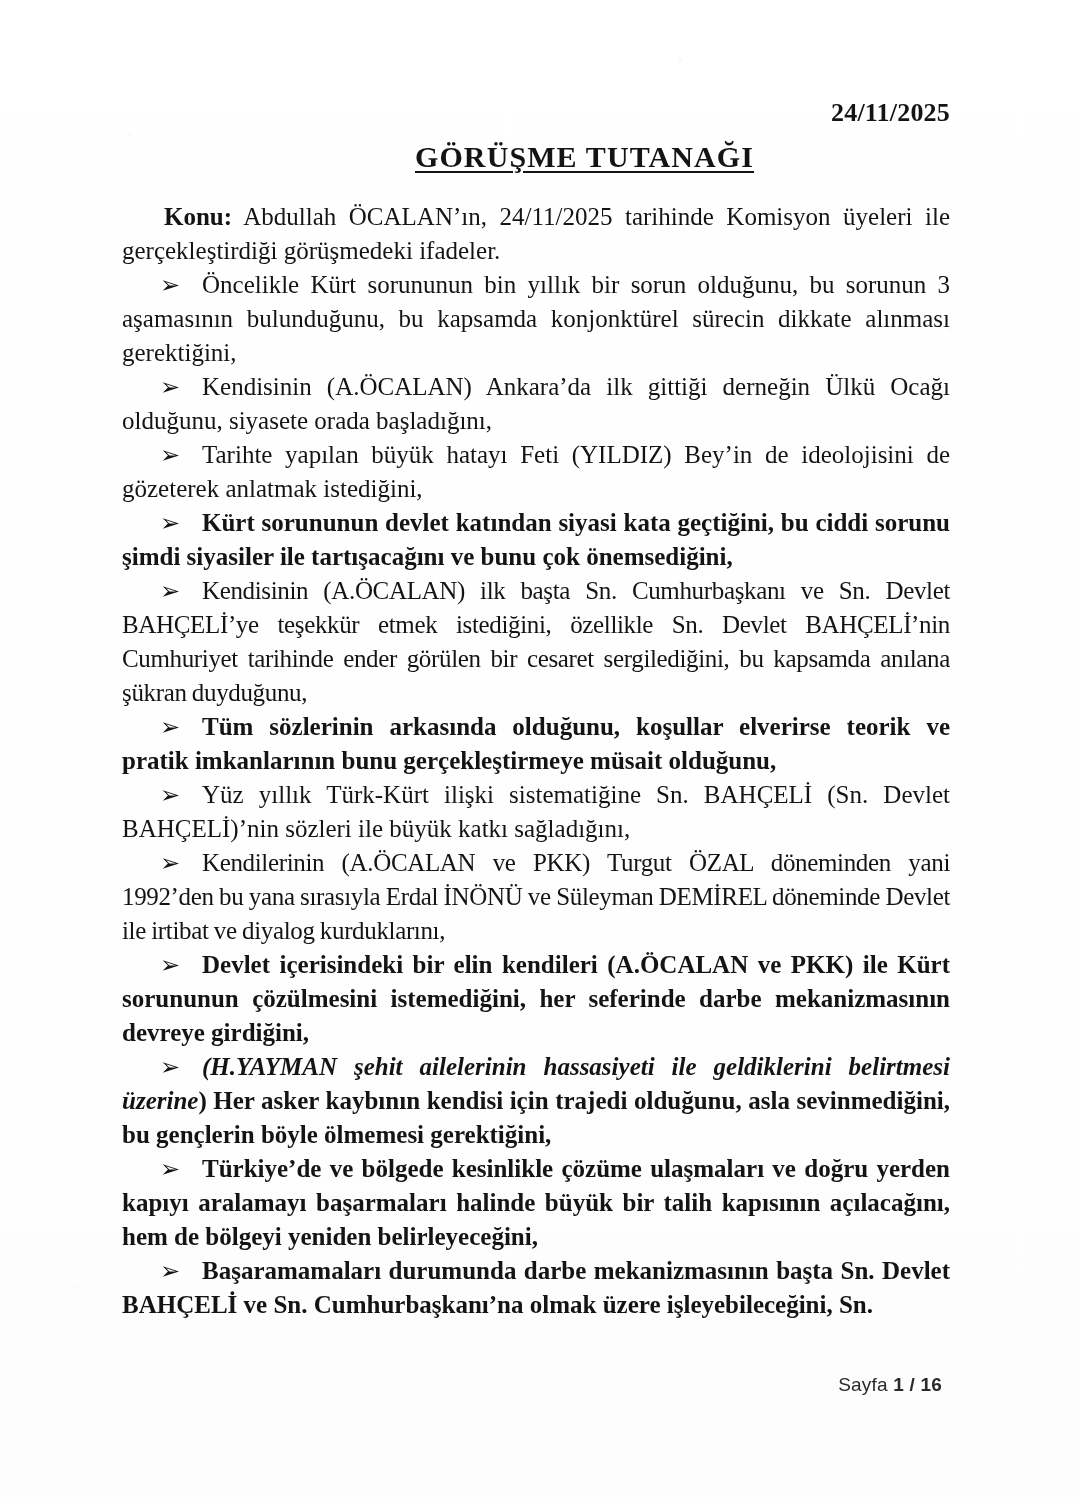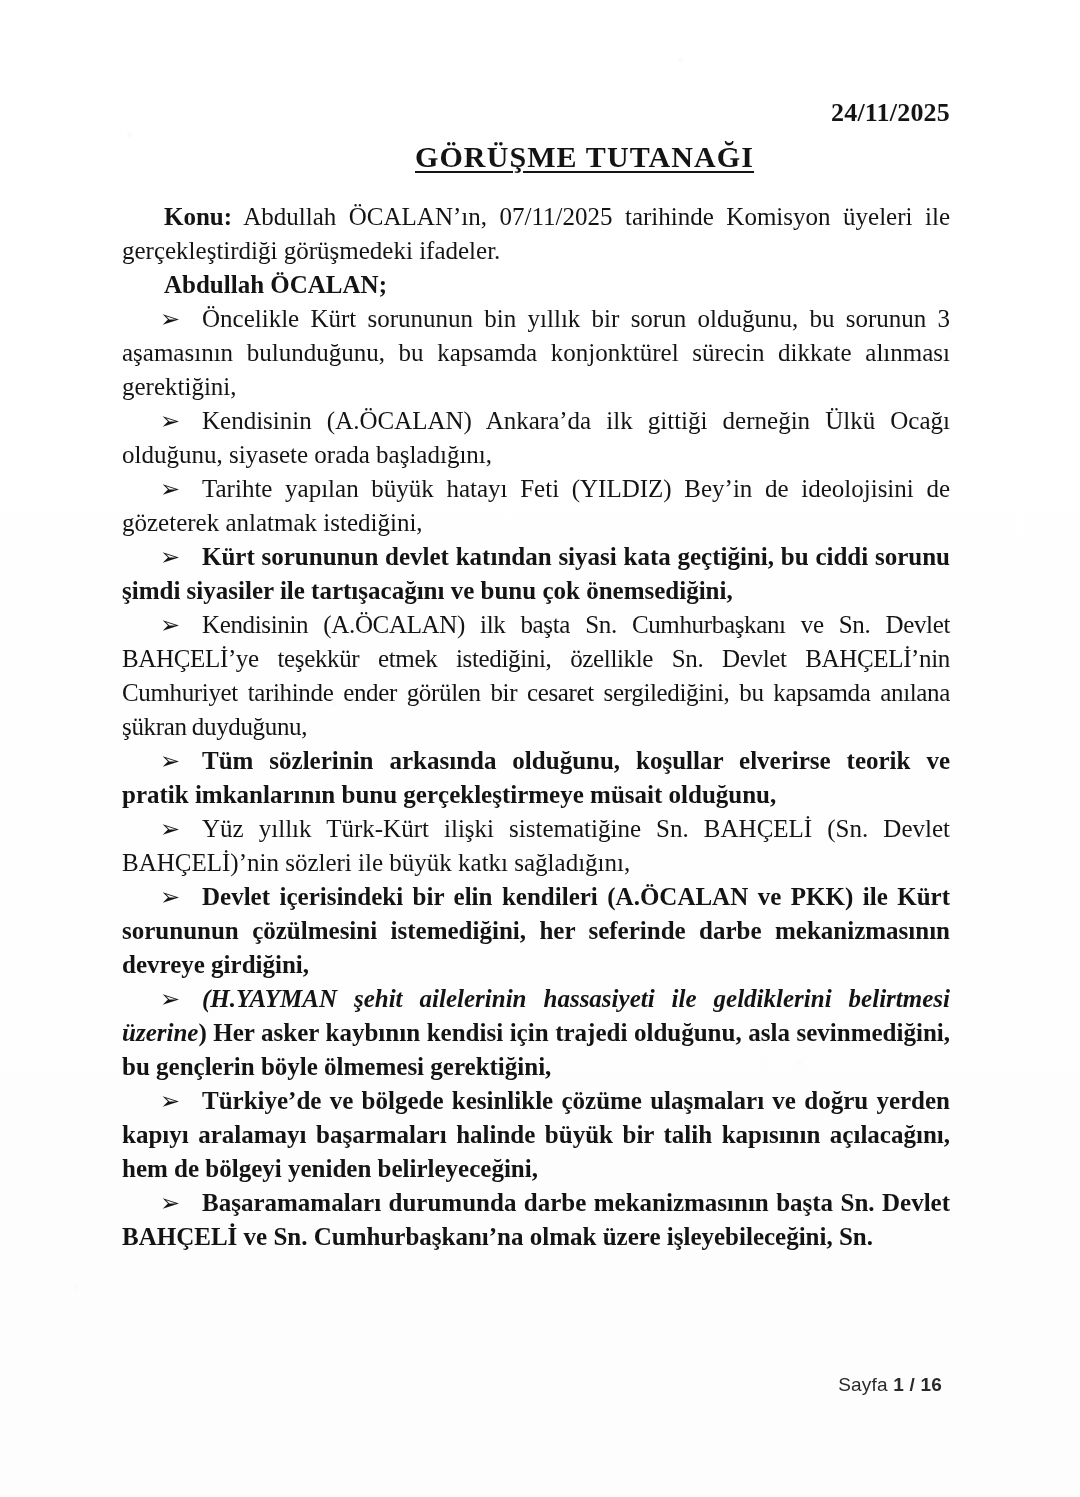--- a/index.html
+++ b/index.html
@@ -149,38 +149,38 @@
 <div class="page">
 
   <div class="content">
 
     <div class="doc-date">24/11/2025</div>
 
     <div class="doc-title">GÖRÜŞME TUTANAĞI</div>
 
     <div class="body-block">
 
-      <p class="para"><b>Konu:</b><span> Abdullah ÖCALAN’ın, 07/11/2025 tarihinde Komisyon üyeleri ile gerçekleştirdiği görüşmedeki ifadeler.</span></p>
+      <p class="para"><b>Konu:</b><span> Abdullah ÖCALAN’ın, 24/11/2025 tarihinde Komisyon üyeleri ile gerçekleştirdiği görüşmedeki ifadeler.</span></p>
 
-      <p class="speaker">Abdullah ÖCALAN;</p>
 
       <p class="para bullet"><span class="marker">➢</span><span>Öncelikle Kürt sorununun bin yıllık bir sorun olduğunu, bu sorunun 3 aşamasının bulunduğunu, bu kapsamda konjonktürel sürecin dikkate alınması gerektiğini,</span></p>
 
       <p class="para bullet"><span class="marker">➢</span><span>Kendisinin (A.ÖCALAN) Ankara’da ilk gittiği derneğin Ülkü Ocağı olduğunu, siyasete orada başladığını,</span></p>
 
       <p class="para bullet"><span class="marker">➢</span><span>Tarihte yapılan büyük hatayı Feti (YILDIZ) Bey’in de ideolojisini de gözeterek anlatmak istediğini,</span></p>
 
       <p class="para bullet bold"><span class="marker">➢</span><span>Kürt sorununun devlet katından siyasi kata geçtiğini, bu ciddi sorunu şimdi siyasiler ile tartışacağını ve bunu çok önemsediğini,</span></p>
 
       <p class="para bullet condensed"><span class="marker">➢</span><span>Kendisinin (A.ÖCALAN) ilk başta Sn. Cumhurbaşkanı ve Sn. Devlet BAHÇELİ’ye teşekkür etmek istediğini, özellikle Sn. Devlet BAHÇELİ’nin Cumhuriyet tarihinde ender görülen bir cesaret sergilediğini, bu kapsamda anılana şükran duyduğunu,</span></p>
 
       <p class="para bullet bold"><span class="marker">➢</span><span>Tüm sözlerinin arkasında olduğunu, koşullar elverirse teorik ve pratik imkanlarının bunu gerçekleştirmeye müsait olduğunu,</span></p>
 
       <p class="para bullet"><span class="marker">➢</span><span>Yüz yıllık Türk-Kürt ilişki sistematiğine Sn. BAHÇELİ (Sn. Devlet BAHÇELİ)’nin sözleri ile büyük katkı sağladığını,</span></p>
 
+      <p class="para bullet condensed"><span class="marker">➢</span><span>Kendilerinin (A.ÖCALAN ve PKK) Turgut ÖZAL döneminden yani 1992’den bu yana sırasıyla Erdal İNÖNÜ ve Süleyman DEMİREL döneminde Devlet ile irtibat ve diyalog kurduklarını,</span></p>
 
       <p class="para bullet bold"><span class="marker">➢</span><span>Devlet içerisindeki bir elin kendileri (A.ÖCALAN ve PKK) ile Kürt sorununun çözülmesini istemediğini, her seferinde darbe mekanizmasının devreye girdiğini,</span></p>
 
       <p class="para bullet bold"><span class="marker">➢</span><span class="it">(H.YAYMAN şehit ailelerinin hassasiyeti ile geldiklerini belirtmesi üzerine</span><span>)</span><span> Her asker kaybının kendisi için trajedi olduğunu, asla sevinmediğini, bu gençlerin böyle ölmemesi gerektiğini,</span></p>
 
       <p class="para bullet bold"><span class="marker">➢</span><span>Türkiye’de ve bölgede kesinlikle çözüme ulaşmaları ve doğru yerden kapıyı aralamayı başarmaları halinde büyük bir talih kapısının açılacağını, hem de bölgeyi yeniden belirleyeceğini,</span></p>
 
       <p class="para bullet bold"><span class="marker">➢</span><span>Başaramamaları durumunda darbe mekanizmasının başta Sn. Devlet BAHÇELİ ve Sn. Cumhurbaşkanı’na olmak üzere işleyebileceğini, Sn.</span></p>
 
     </div>

